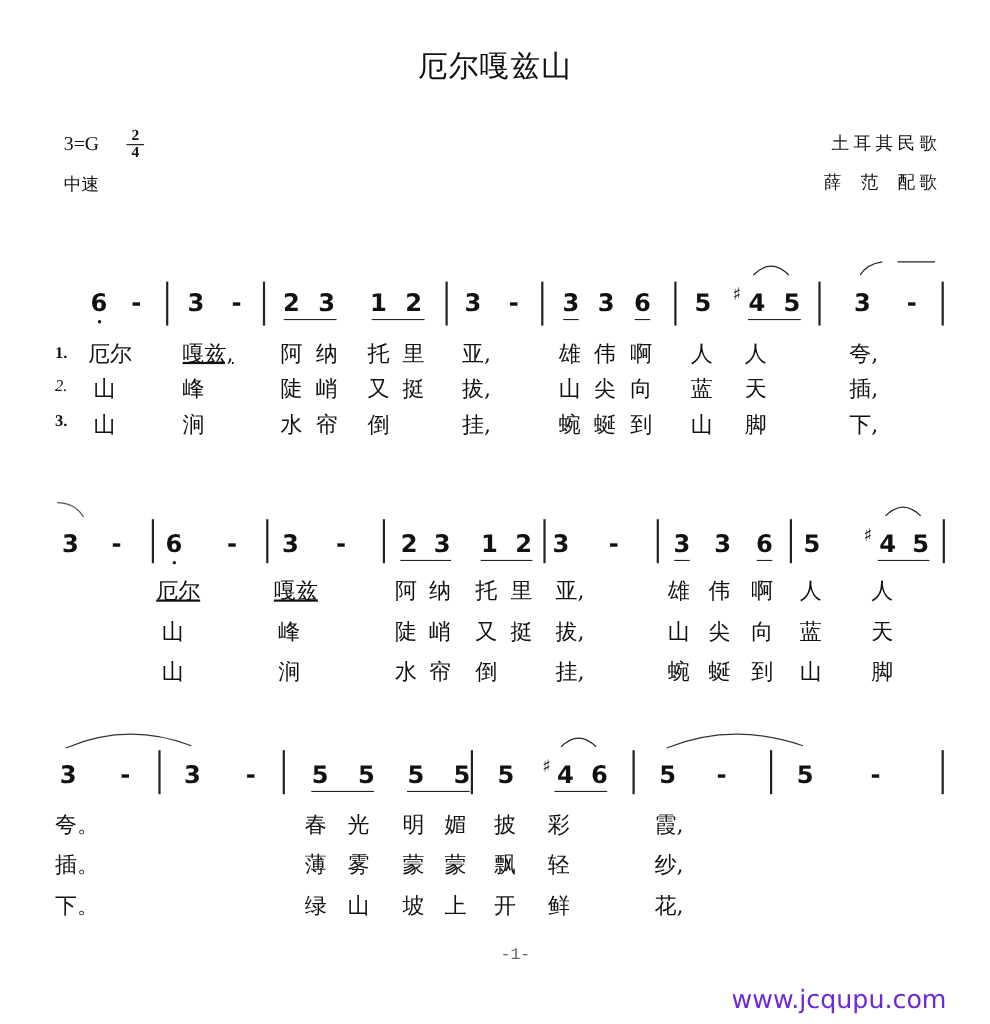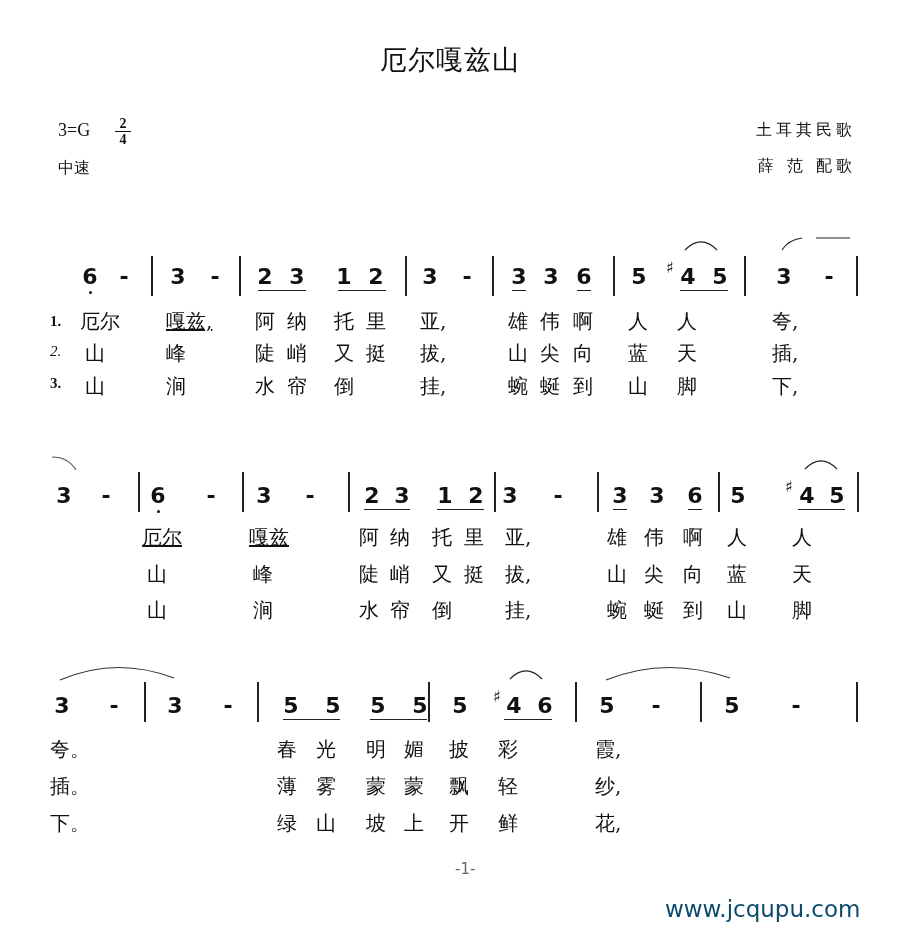--- a/index.html
+++ b/index.html
@@ -1,38 +1,38 @@
 <!DOCTYPE html>
 <html><head>
 <meta charset="utf-8">
 <style>
   html, body { margin: 0; padding: 0; background: #ffffff; }
   body { width: 900px; height: 931px; position: relative; overflow: hidden;
          font-family: "DejaVu Sans", "Liberation Sans", sans-serif; color: #111; }
-  .abs { position: absolute; }
+  .abs { position: absolute; font-family: Liberation Mono, monospace; }
   .title { left: 0; width: 900px; top: 42px; text-align: center; font-size: 27px;
            font-family: "DejaVu Sans", sans-serif; letter-spacing: 1px; }
   .key { left: 58px; top: 120px; font-size: 18px; font-family: "Liberation Serif", serif; }
   .frac { position: absolute; left: 115px; top: 116px; width: 16px; text-align: center;
           font-family: "Liberation Serif", serif; font-weight: bold; font-size: 14px; line-height: 15px; }
   .frac .num { border-bottom: 1.5px solid #111; }
   .tempo { left: 58px; top: 158px; font-size: 16px; }
   .credit { right: 44px; font-size: 16px; letter-spacing: 4px; text-align: right; }
   .note { position: absolute; font-family: "DejaVu Sans", sans-serif; font-weight: bold;
           font-size: 22px; line-height: 22px; width: 20px; text-align: center; }
   .dot { position: absolute; width: 3px; height: 3px; background: #111; border-radius: 50%; }
   .sharp { position: absolute; font-size: 16px; font-family: "DejaVu Sans", sans-serif; font-weight: bold; }
   .bar { position: absolute; width: 1.5px; background: #222; height: 40px; }
   .uline { position: absolute; height: 1.3px; background: #222; }
   .lyric { position: absolute; font-size: 20px; line-height: 22px; font-family: "DejaVu Serif", serif; white-space: nowrap; }
   .vnum { position: absolute; font-size: 15px; font-weight: bold; font-family: "Liberation Serif", serif; }
   .vnum.it { font-style: italic; font-weight: normal; }
   .slur { position: absolute; overflow: visible; }
   .pagenum { left: 455px; top: 860px; font-size: 15px; color: #666; }
-  .watermark { left: 665px; top: 896px; font-size: 23px; color: #0c4a6e; font-family: "DejaVu Sans", sans-serif; }
+  .watermark { left: 665px; top: 896px; font-size: 23px; color: #6d28d9; font-family: "DejaVu Sans", sans-serif; }
 </style>
 </head>
 <body>
 
 <div class="abs title">厄尔嘎兹山</div>
 <div class="abs key">3=G</div>
 <div class="frac">
   <div class="num">2</div>
   <div>4</div>
 </div>

